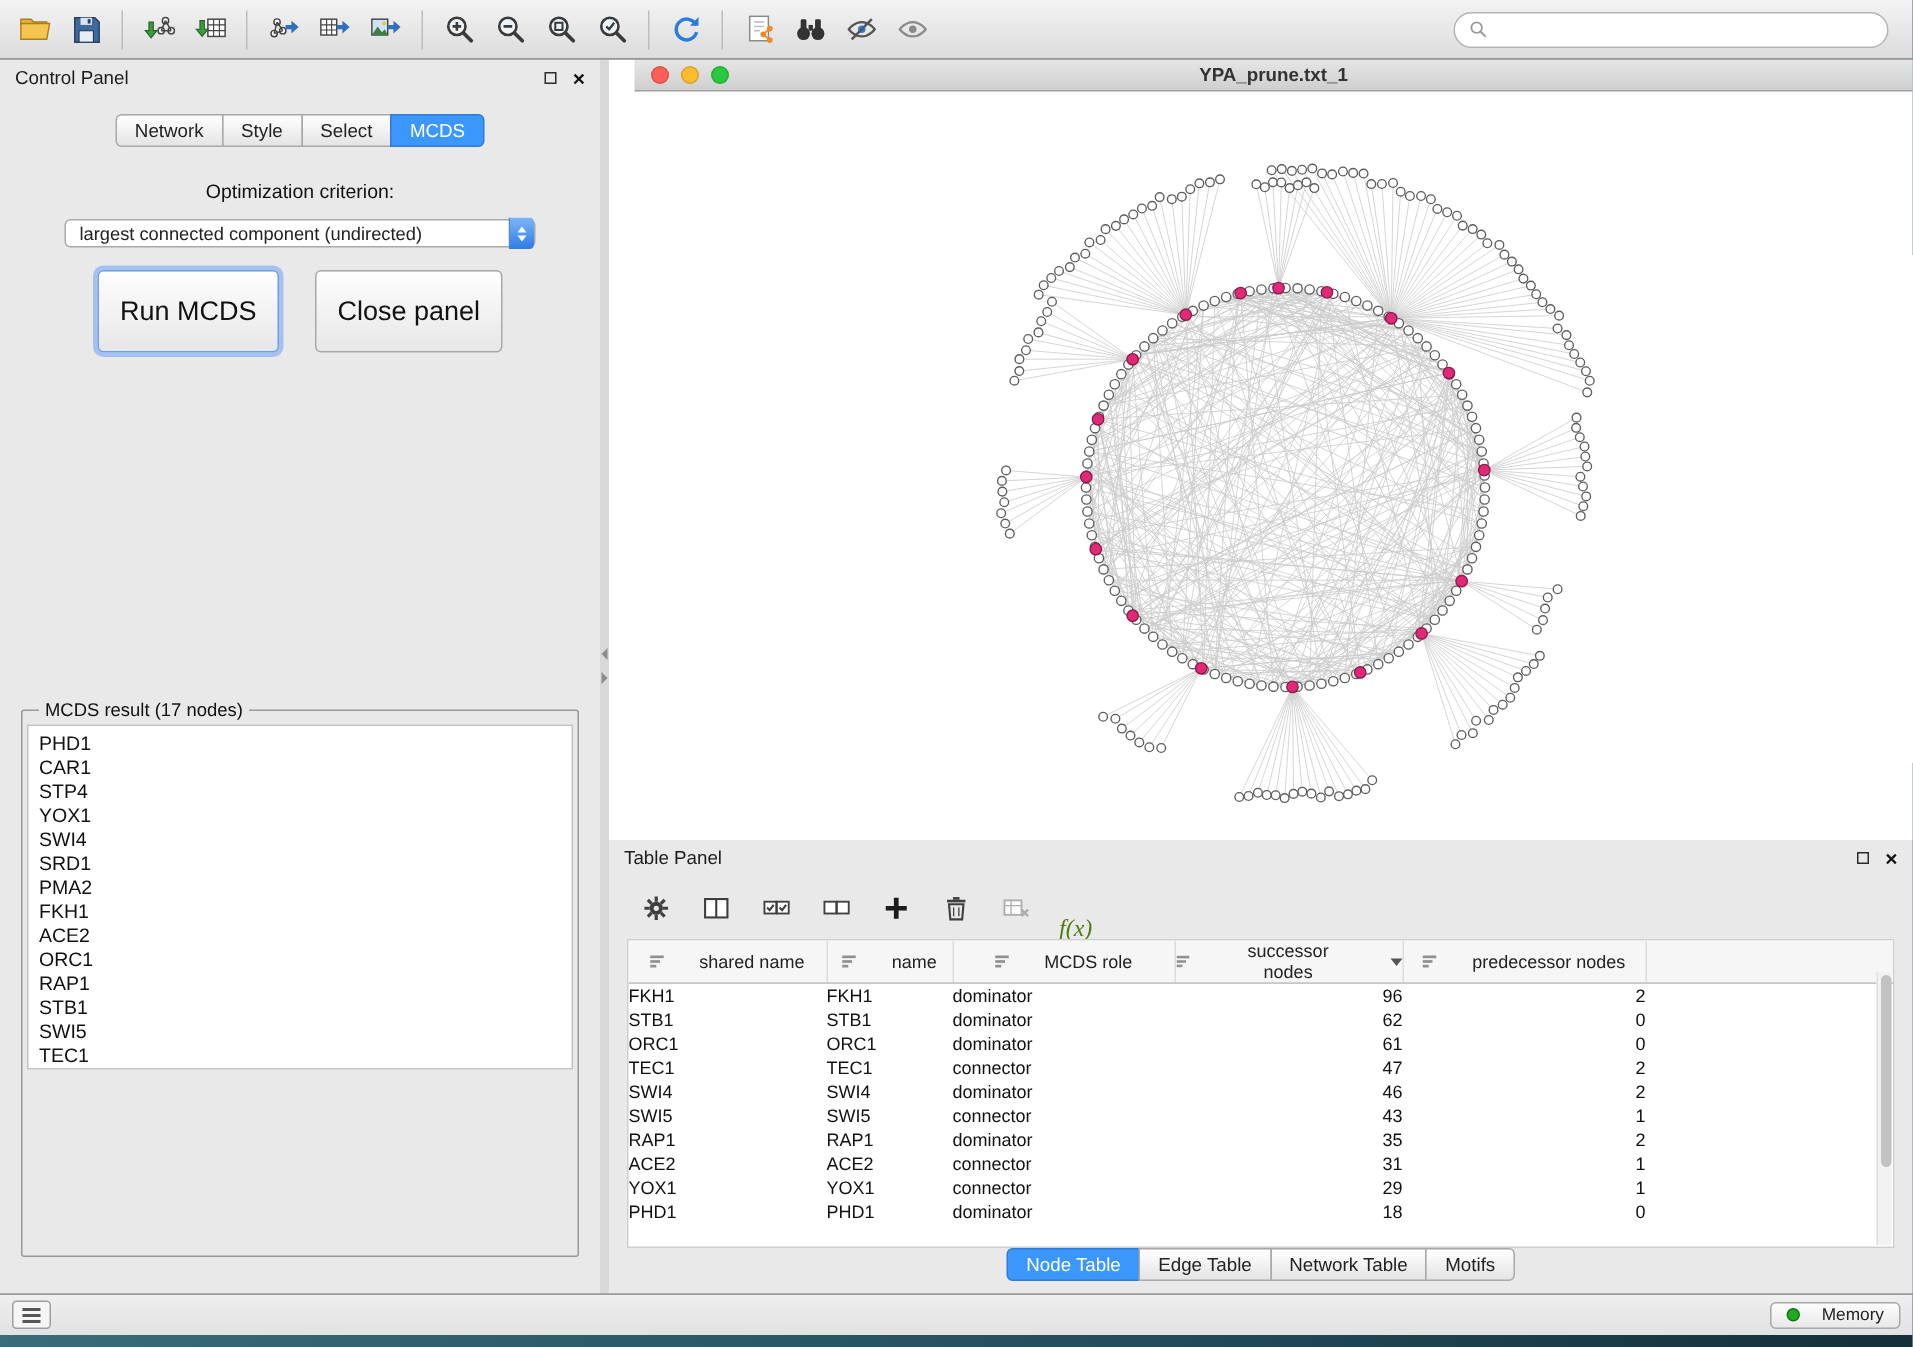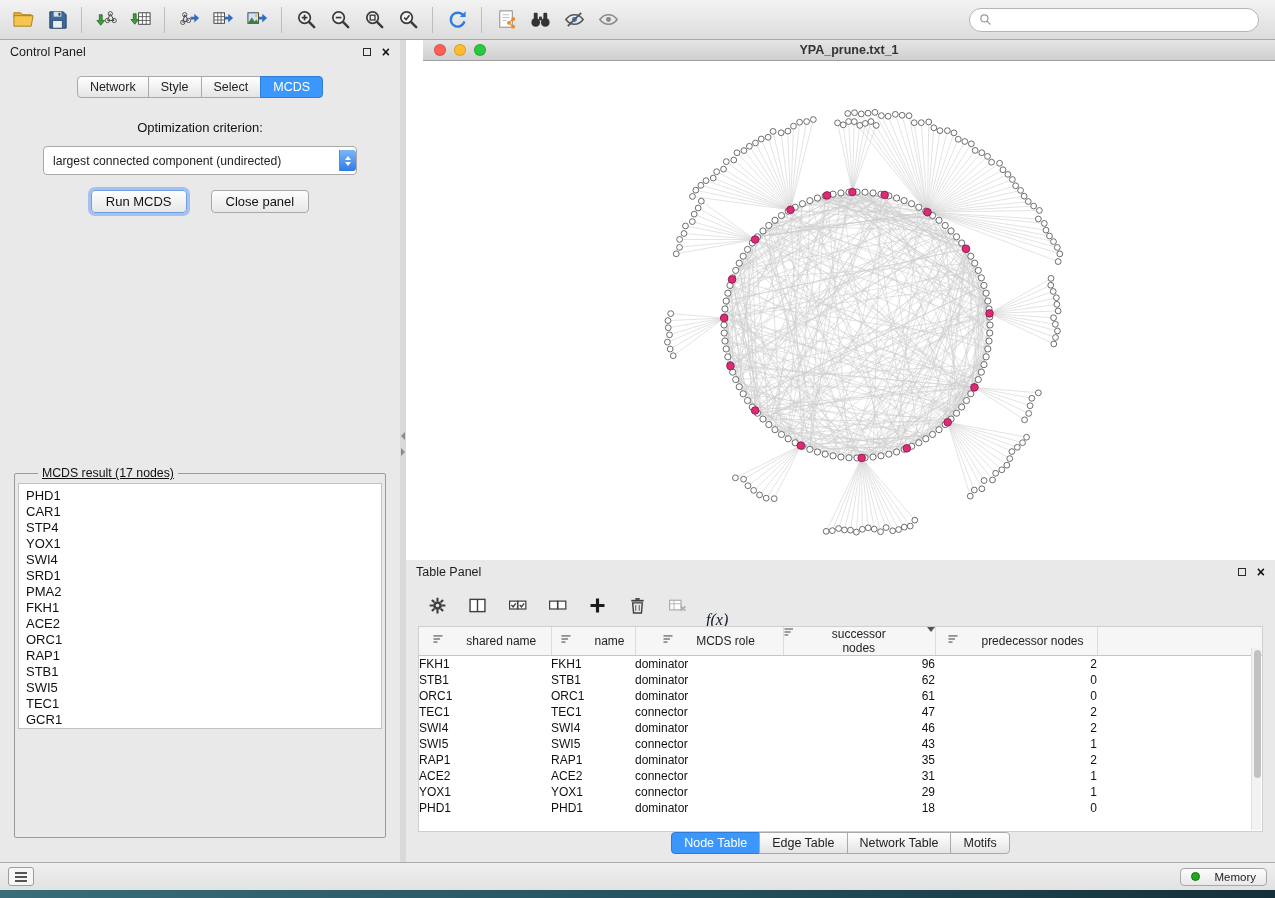--- a/index.html
+++ b/index.html
@@ -28,36 +28,36 @@
   .panel-header .hdr-icons { margin-left:auto; display:flex; align-items:center; gap:11px; }
   .win-restore { width:8px; height:8px; border:1.5px solid #2b2b2b; display:inline-block; }
   .win-close { font-weight:bold; font-size:14px; line-height:1; color:#111; }
   .tab-row { display:flex; justify-content:center; margin-top:12px; }
   .tab { border:1px solid #a9a9a9; background:linear-gradient(#ffffff,#e4e4e4); padding:3px 12px;
     font-size:12.5px; font-family:inherit; margin-left:-1px; color:#222; cursor:default; }
   .tab:first-child { border-radius:4px 0 0 4px; margin-left:0; }
   .tab:last-child { border-radius:0 4px 4px 0; }
   .tab.active { background:#3b97fb; color:#fff; border-color:#2e7cd6; }
   .opt-label { text-align:center; margin-top:22px; font-size:13px; color:#111; }
-  .combo { margin:11px auto 0; width:314px; height:29px; background:#fff; border:1px solid #a9a9a9;
+  .combo { margin:11px auto 0; width:314px; height:19px; background:#fff; border:1px solid #a9a9a9;
     border-radius:4px; display:flex; align-items:center; position:relative; }
   .combo-text { padding-left:9px; font-size:12.2px; flex:1; }
   .combo-stepper { width:17px; height:21px; border-radius:0 3px 3px 0; margin-right:0;
     background:linear-gradient(#7db6f8,#2e7ce8); border-left:1px solid #4f8cd8;
     display:flex; flex-direction:column; align-items:center; justify-content:center; gap:2px; }
   .tri-up { width:0; height:0; border-left:3.5px solid transparent; border-right:3.5px solid transparent; border-bottom:4px solid #fff; }
   .tri-down { width:0; height:0; border-left:3.5px solid transparent; border-right:3.5px solid transparent; border-top:4px solid #fff; }
   .btn-row { margin-top:15px; display:flex; justify-content:center; gap:24px; }
-  .btn { padding:3px 14px; border-radius:4px; border:1px solid #a9a9a9; font-family:inherit;
-    background:linear-gradient(#fefefe,#e7e7e7); font-size:13px; color:#111; cursor:default; }
+  .btn { padding:16px 14px; border-radius:4px; border:1px solid #a9a9a9; font-family:inherit;
+    background:linear-gradient(#fefefe,#e7e7e7); font-size:18px; color:#111; cursor:default; }
   .btn.focused { box-shadow:0 0 0 3px rgba(110,160,245,0.55); border-color:#6f9fe8; }
   .cp-spacer { flex:1; }
   fieldset.result-box { margin:0 14px 24px; border:1px solid #9a9a9a; border-radius:2px; padding:3px;
     height:372px; flex:0 0 372px; display:flex; flex-direction:column; }
-  fieldset.result-box legend { font-size:12.3px; padding:0 4px; margin-left:20px; color:#111;text-decoration:underline; }
+  fieldset.result-box legend { font-size:12.3px; padding:0 4px; margin-left:8px; color:#111; }
   .result-list { background:#fff; border:1px solid #c2c2c2; flex:1; overflow:hidden; padding:4px 0 0 7px; }
   .result-item { font-size:13px; line-height:16px; color:#111; }
 
   
   .splitter { width:6px; flex:0 0 6px; background:#d9d9d9; position:relative; }
   .splitter .sp-arrows { position:absolute; top:392px; left:0; width:6px; display:flex; flex-direction:column; gap:8px; align-items:center; }
   .sp-left { width:0; height:0; border-top:4px solid transparent; border-bottom:4px solid transparent; border-right:4px solid #8b8b8b; }
   .sp-right { width:0; height:0; border-top:4px solid transparent; border-bottom:4px solid transparent; border-left:4px solid #8b8b8b; }
 
   
@@ -69,27 +69,27 @@
   .traffic span { width:12px; height:12px; border-radius:50%; display:inline-block; border:1px solid rgba(0,0,0,0.15); }
   .net-title { position:absolute; left:0; right:0; text-align:center; font-size:12.5px; font-weight:bold; color:#333; }
   .net-canvas-wrap { flex:1; background:#fff; }
   .net-canvas-wrap svg { display:block; }
 
   
   .table-panel { flex:1; display:flex; flex-direction:column; background:#e9e9e9; min-height:0; }
   .tp-toolbar { height:42px; flex:0 0 42px; display:flex; align-items:center; gap:10px; padding:0 16px; }
   .tt-btn { width:30px; height:30px; display:flex; align-items:center; justify-content:center; background:transparent; border:none; cursor:default; }
   .tt-btn svg { width:21px; height:21px; }
-  .fx-label { font-family:"Liberation Serif","DejaVu Serif",serif; font-style:italic; font-size:16px; color:#0f172a; margin-left:4px;margin-top:29px; }
+  .fx-label { font-family:"Liberation Serif","DejaVu Serif",serif; font-style:italic; font-size:16px; color:#4d7c0f; margin-left:4px;margin-top:29px; }
   .tp-table { flex:1; margin:0 12px; background:#fff; border:1px solid #cfcfcf; position:relative; overflow:hidden; }
   table.node-table { width:100%; border-collapse:collapse; table-layout:fixed; }
   table.node-table th { background:#f6f6f6; border-right:1px solid #dcdcdc; border-bottom:1px solid #c6c6c6;
     font-weight:normal; font-size:12px; height:20px; color:#222; }
   table.node-table th:last-child { border-right:none; }
-  .th-inner { display:flex; justify-content:center; gap:23px; }
+  .th-inner { display:flex; align-items:center; justify-content:center; gap:23px; }
   .th-caret { width:0; height:0; border-left:4px solid transparent; border-right:4px solid transparent; border-top:5px solid #555; margin-left:2px; }
   table.node-table td { font-size:12px; height:16px; padding:0; color:#111; white-space:nowrap; overflow:hidden; }
   td.c0 { padding-left:16px; } td.c1 { padding-left:7px; } td.c2 { padding-left:7px; }
   td.num { text-align:right; padding-right:18px; }
   .v-scroll { position:absolute; right:1px; top:21px; bottom:1px; width:10px; background:#f2f2f2; border-left:1px solid #e0e0e0; }
   .v-thumb { position:absolute; top:2px; left:1.5px; width:7px; height:128px; background:#c2c2c2; border-radius:4px; }
   .tp-tabs { height:30px; flex:0 0 30px; display:flex; justify-content:center; align-items:flex-start; }
 
   
   .status-bar { height:28px; flex:0 0 28px; display:flex; align-items:center; padding:0 8px;
@@ -282,21 +282,20 @@
             <div class="result-item">SWI4</div>
             <div class="result-item">SRD1</div>
             <div class="result-item">PMA2</div>
             <div class="result-item">FKH1</div>
             <div class="result-item">ACE2</div>
             <div class="result-item">ORC1</div>
             <div class="result-item">RAP1</div>
             <div class="result-item">STB1</div>
             <div class="result-item">SWI5</div>
             <div class="result-item">TEC1</div>
-            <div class="result-item">GCR1</div>
           </div>
       </fieldset>
     </div>
 
     <div class="splitter">
       <span class="sp-arrows">
           <span class="sp-left"></span>
           <span class="sp-right"></span>
         </span>
     </div>

